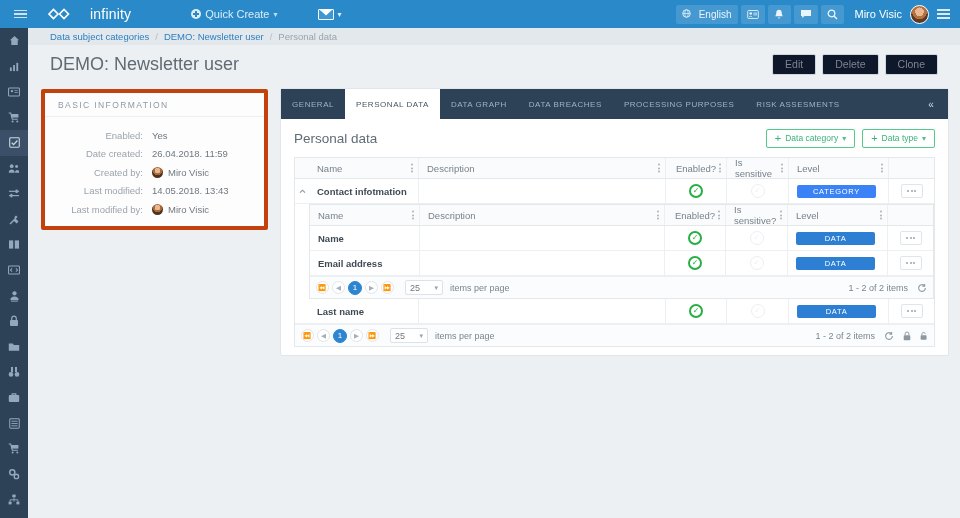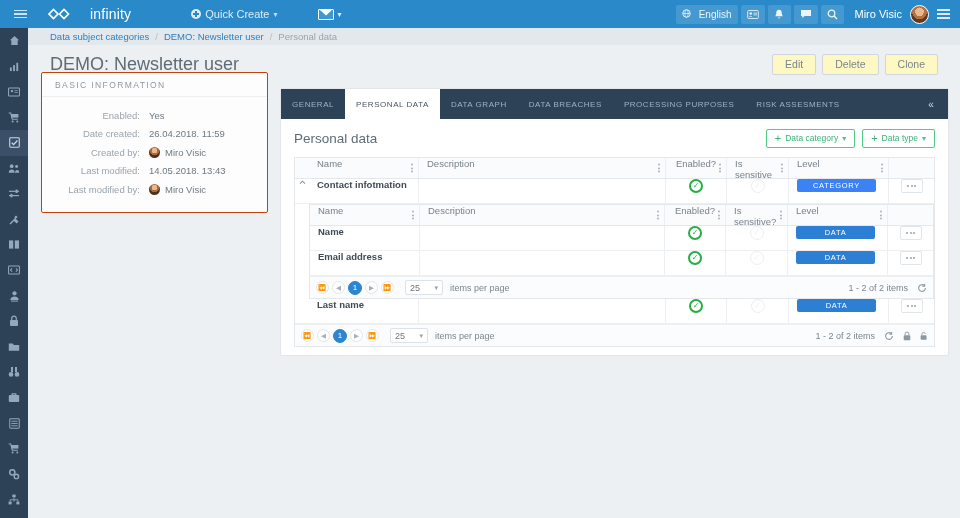--- a/index.html
+++ b/index.html
@@ -102,29 +102,29 @@
   .crumbbar .cur { color: #9aa4ad; }
 
   .pagehead {
     position: absolute; top: 45px; left: 28px; width: 932px; height: 38px;
     background: #edf0f2; display: flex; align-items: center;
     padding: 0 22px;
   }
   .pagetitle { font-size: 18px; color: #5f6b75; font-weight: 400; }
   .pagehead-actions { margin-left: auto; display: flex; gap: 6px; }
   .btn-light {
-    height: 21px; padding: 0 12px; border: 1px solid #cfd6dc; background: #fef9c3;
+    height: 21px; padding: 0 12px; border: 1px solid #cfd6dc; background: #0f172a;
     border-radius: 2px; color: #7b858e; font-size: 10.5px; cursor: pointer;
     display: flex; align-items: center; font-family: "Liberation Sans", sans-serif;
   }
 
   
   .card-basic {
-    position: absolute; top: 72px; left: 41px; width: 227px; height: 141px;
-    background: #fdfdfd; border: 1px solid #c2410c; border-radius: 2px;
+    position: absolute; top: 89px; left: 41px; width: 227px; height: 141px;
+    background: #fdfdfd; border: 4px solid #c2410c; border-radius: 2px;
   }
   .card-basic .chead {
     height: 24px; border-bottom: 1px solid #edf0f2;
     display: flex; align-items: center; padding-left: 13px;
     font-size: 8.5px; letter-spacing: 1.4px; color: #8e99a3;
   }
   .bi-rows { padding: 9px 0 0 0; }
   .bi-row { display: flex; align-items: center; height: 18.5px; font-size: 9.5px; }
   .bi-label { width: 107px; text-align: right; color: #9aa4ad; padding-right: 9px; }
   .bi-value { color: #6e7880; display: flex; align-items: center; gap: 5px; }
@@ -163,21 +163,21 @@
     display: flex; align-items: center; gap: 4px;
     font-family: "Liberation Sans", sans-serif;
   }
   .btn-green .plus { font-size: 11px; line-height: 1; }
 
   
   .grid { border: 1px solid #e4e8eb; border-top: 1px solid #e4e8eb; }
   .grow { display: flex; align-items: stretch; }
   .ghead { background: #fafbfc; height: 21px; border-bottom: 1px solid #e4e8eb; }
   .gcell {
-    display: flex; align-items: flex-start; font-size: 9.5px;
+    display: flex; align-items: center; font-size: 9.5px;
     padding: 0 8px; position: relative; color: #64707a;
     border-right: 1px solid #edf0f2;
   }
   .ghead .gcell { color: #77828c; }
   .kebab {
     position: absolute; right: 5px; top: 50%; transform: translateY(-50%);
     display: flex; flex-direction: column; gap: 1.6px; cursor: pointer;
   }
   .kebab i { width: 2px; height: 2px; border-radius: 50%; background: #aab3bb; display: block; }
 

